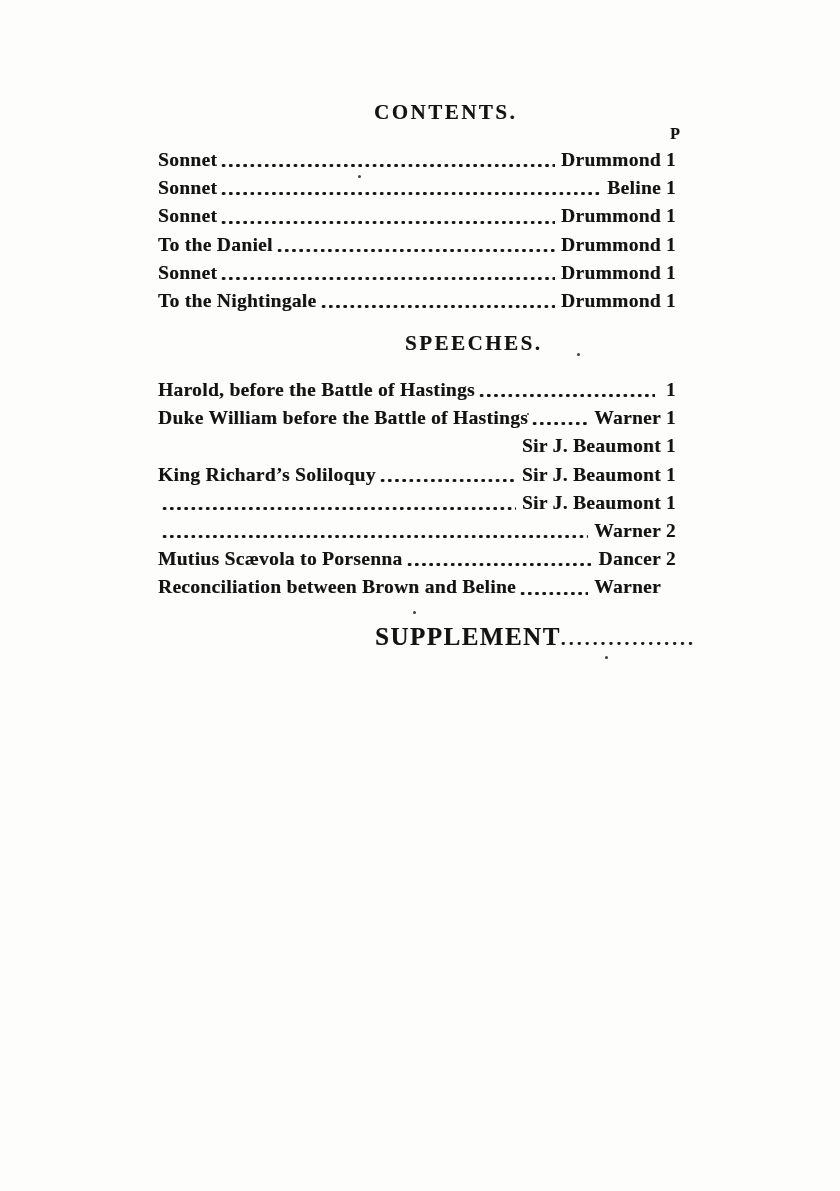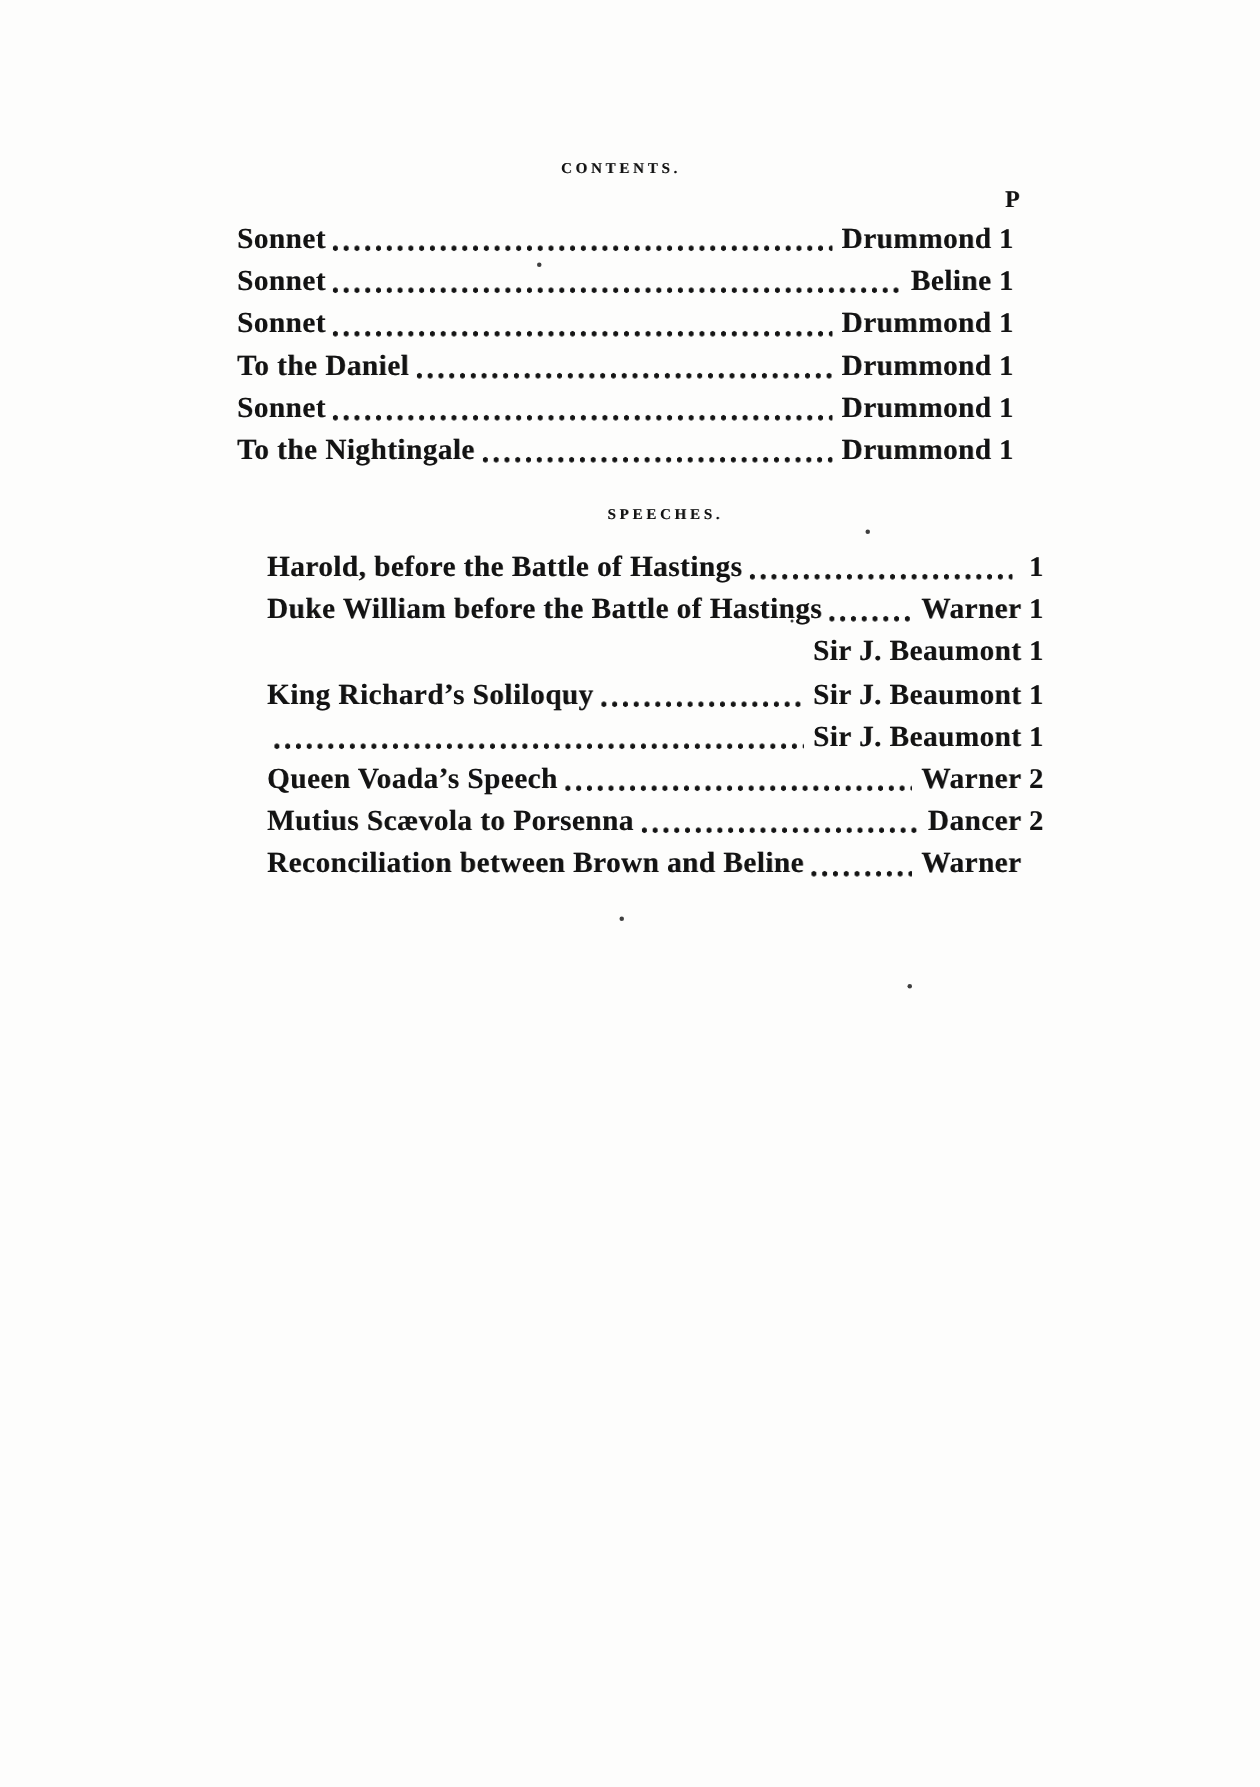--- a/index.html
+++ b/index.html
@@ -11,21 +11,21 @@
     overflow: hidden;
     font-family: "Liberation Serif", "DejaVu Serif", serif;
     font-weight: 700;
     color: #131313;
     text-shadow: 0.4px 0.2px 0 rgba(15,15,15,0.45);
   }
 
   
   .heading {
     position: absolute;
-    font-size: 10px;
+    font-size: 21px;
     letter-spacing: 2.5px;
     line-height: 15px;
     white-space: nowrap;
   }
   .contents-heading { left: 374px; top: 105px; }
   .speeches-heading { left: 405px; top: 336px; }
 
   .page-col-header {
     position: absolute;
     left: 670px;
@@ -34,21 +34,21 @@
     line-height: 16px;
   }
 
   
   .toc {
     position: absolute;
     left: 158px;
     width: 521px;
   }
   .poems-toc   { top: 146px; }
-  .speeches-toc{ top: 365px; margin-left: 20px; }
+  .speeches-toc{ top: 376px; }
 
   .row {
     display: flex;
     height: 28.2px;
     font-size: 19.5px;
     line-height: 28.2px;
     letter-spacing: 0.3px;
     white-space: nowrap;
   }
   .row .t { flex: 0 0 auto; }
@@ -175,39 +175,41 @@
       <span class="leader"></span>
       <span class="a">Sir J. Beaumont</span>
       <span class="pg">1</span>
     </div>
     <div class="row">
       <span class="leader"></span>
       <span class="a">Sir J. Beaumont</span>
       <span class="pg">1</span>
     </div>
     <div class="row">
-      <span class="t">Queen Voada’s Speech</span>
       <span class="leader"></span>
       <span class="a">Warner</span>
       <span class="pg">2</span>
     </div>
     <div class="row">
       <span class="t">Mutius Scævola to Porsenna</span>
       <span class="leader"></span>
       <span class="a">Dancer</span>
       <span class="pg">2</span>
     </div>
     <div class="row">
       <span class="t">Reconciliation between Brown and Beline</span>
       <span class="leader"></span>
       <span class="a">Warner</span>
       <span class="pg"></span>
     </div>
   </div>
 
+  <div class="supplement">
+    <span>SUPPLEMENT</span><span class="sup-dots">.................</span>
+  </div>
 
   <span class="speckle s1"></span>
   <span class="speckle s2"></span>
   <span class="speckle s3"></span>
   <span class="speckle s4"></span>
   <span class="speckle s5"></span>
 
 </div>
 
 </body></html>

